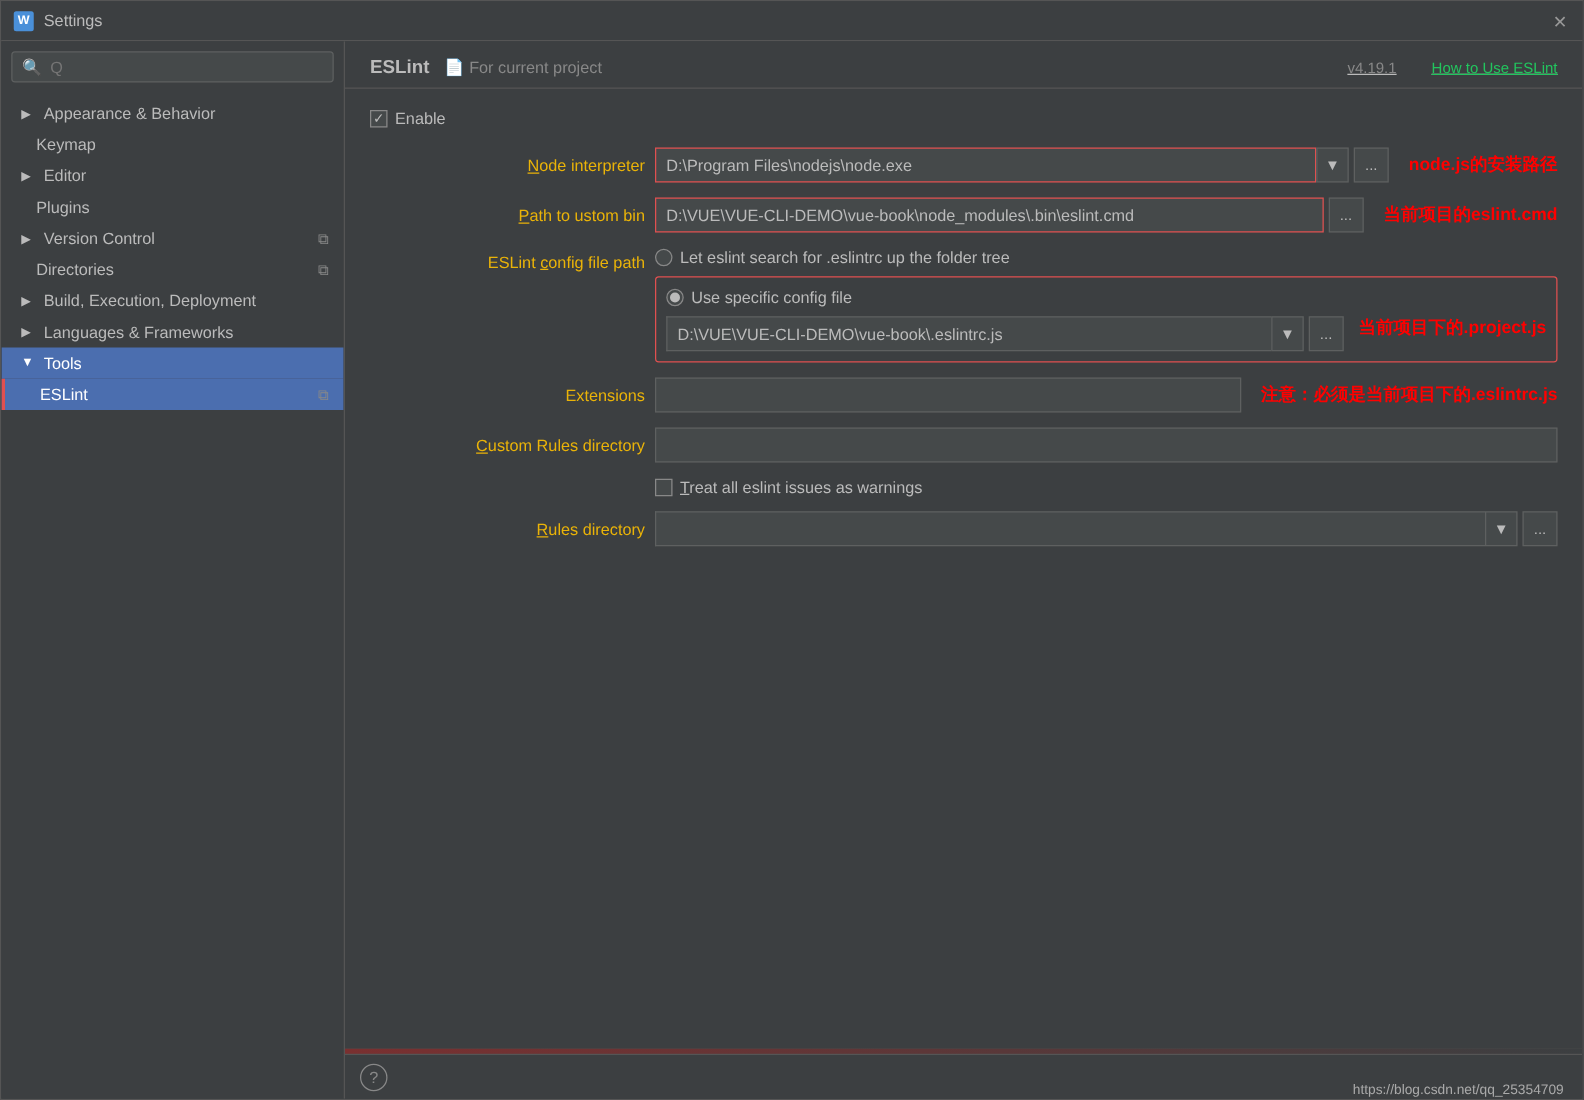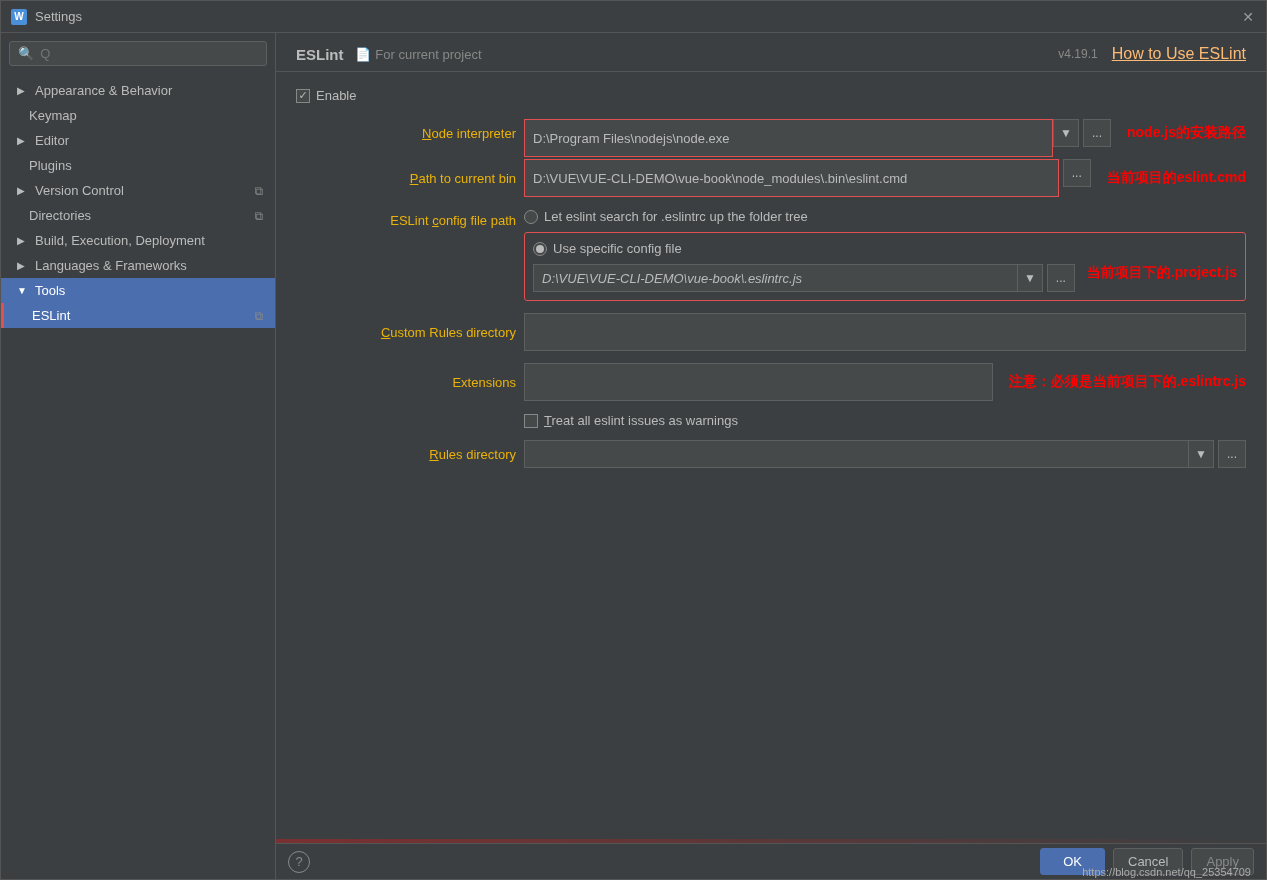--- a/index.html
+++ b/index.html
@@ -147,30 +147,31 @@
       font-weight: bold;
       color: #bbbbbb;
     }
     .panel-subtitle {
       color: #888;
       font-size: 13px;
     }
     .version-link {
       margin-left: auto;
       display: flex;
-      gap: 14px;
-      align-items: center;
+      gap: 28px;
+      align-items: center;
+      text-decoration: underline;
     }
     .version-text {
       color: #888;
       font-size: 12px;
     }
     .how-to-link {
-      color: #fdba74;
-      font-size: 16px;
+      color: #22c55e;
+      font-size: 12px;
       cursor: pointer;
       text-decoration: underline;
     }
     .panel-body {
       flex: 1;
       padding: 16px 20px;
       overflow-y: auto;
     }
     .enable-row {
       display: flex;
@@ -216,21 +217,21 @@
       gap: 4px;
     }
     .text-input {
       flex: 1;
       background: #45494a;
       border: 1px solid #5e6060;
       color: #bbbbbb;
       padding: 3px 8px;
       font-size: 13px;
       outline: none;
-      height: 38px;
+      height: 28px;
     }
     .combo-input {
       display: flex;
       flex: 1;
       height: 28px;
     }
     .combo-input input {
       flex: 1;
       background: #45494a;
       border: 1px solid #5e6060;
@@ -472,21 +473,21 @@
               <input type="text" class="text-input" style="border: 1px solid rgb(224, 80, 80);" value="D:\Program Files\nodejs\node.exe">
               <button class="combo-btn">▼</button>
             </div>
             <button class="ellipsis-btn">...</button>
           </div>
           <span class="annotation-text">node.js的安装路径</span>
         </div>
 
         <div class="form-row">
           <span class="form-label">
-            <span class="underline">P</span><span>ath to current bin</span>
+            <span class="underline">P</span><span>ath to ustom bin</span>
           </span>
           <div class="input-with-btn">
             <input type="text" class="text-input" style="border: 1px solid rgb(224, 80, 80);" value="D:\VUE\VUE-CLI-DEMO\vue-book\node_modules\.bin\eslint.cmd">
             <button class="ellipsis-btn">...</button>
           </div>
           <span class="annotation-text">当前项目的eslint.cmd</span>
         </div>
 
         <div class="form-row" style="align-items: flex-start;">
           <span class="form-label" style="padding-top: 4px;">
@@ -497,45 +498,45 @@
               <div class="radio-btn"></div>
               <span>Let eslint search for .eslintrc up the folder tree</span>
             </div>
             <div style="border: 1px solid #e05050; border-radius: 3px; padding: 8px;">
               <div class="radio-option">
                 <div class="radio-btn selected"></div>
                 <span>Use specific config file</span>
               </div>
               <div style="display: flex; margin-top: 8px; gap: 4px;">
                 <div class="combo-input">
-                  <input type="text" style="background: rgb(69, 73, 74); border-top: 1px solid rgb(94, 96, 96); border-bottom: 1px solid rgb(94, 96, 96); border-left: 1px solid rgb(94, 96, 96); border-image: initial; border-right: none; color: rgb(187, 187, 187); padding: 3px 8px; font-size: 13px; outline: none; flex: 1 1 0%; font-style: italic;" value="D:\VUE\VUE-CLI-DEMO\vue-book\.eslintrc.js">
+                  <input type="text" style="background: rgb(69, 73, 74); border-top: 1px solid rgb(94, 96, 96); border-bottom: 1px solid rgb(94, 96, 96); border-left: 1px solid rgb(94, 96, 96); border-image: initial; border-right: none; color: rgb(187, 187, 187); padding: 3px 8px; font-size: 13px; outline: none; flex: 1 1 0%;" value="D:\VUE\VUE-CLI-DEMO\vue-book\.eslintrc.js">
                   <button class="combo-btn">▼</button>
                 </div>
                 <button class="ellipsis-btn">...</button>
                 <span class="annotation-text">当前项目下的.project.js</span>
               </div>
             </div>
           </div>
         </div>
 
         <div class="form-row">
+          <span class="form-label">Extensions</span>
+          <div class="input-with-btn">
+            <input type="text" class="text-input" value="" style="">
+          </div>
+          <span class="annotation-text">注意：必须是当前项目下的.eslintrc.js</span>
+        </div>
+
+        <div class="form-row">
           <span class="form-label">
             <span class="underline">C</span>ustom Rules directory
           </span>
           <div class="input-with-btn">
             <input type="text" class="text-input" value="" style="">
           </div>
-        </div>
-
-        <div class="form-row">
-          <span class="form-label">Extensions</span>
-          <div class="input-with-btn">
-            <input type="text" class="text-input" value="" style="">
-          </div>
-          <span class="annotation-text">注意：必须是当前项目下的.eslintrc.js</span>
         </div>
 
         <div class="treat-row">
           <div class="checkbox-box"></div>
           <span>
             <span class="underline">T</span>reat all eslint issues as warnings
           </span>
         </div>
 
         <div class="form-row">
@@ -552,23 +553,18 @@
         </div>
 
       </div>
 
       <div class="progress-bar-area">
         <div class="progress-bar-fill"></div>
       </div>
 
       <div class="bottom-bar">
         <div class="question-btn">?</div>
-        <div class="bottom-actions">
-          <button class="btn-ok">OK</button>
-          <button class="btn-cancel">Cancel</button>
-          <button class="btn-apply">Apply</button>
-        </div>
       </div>
     </div>
   </div>
 
   <div class="csdn-watermark">https://blog.csdn.net/qq_25354709</div>
 </div>
 
 </body></html>

